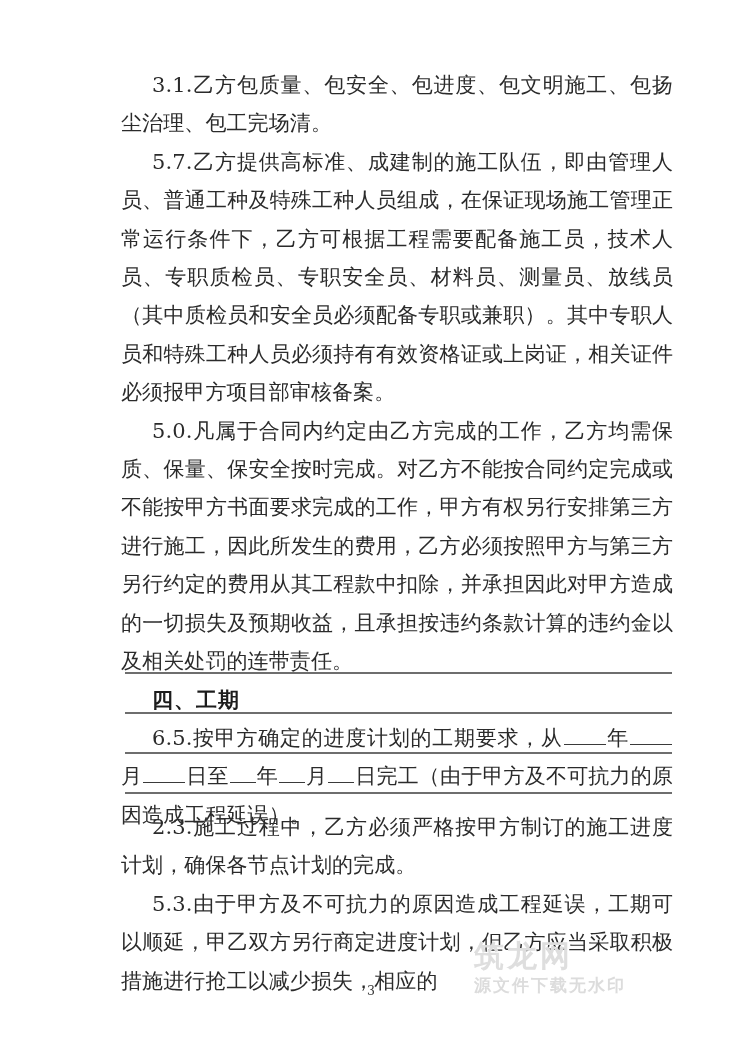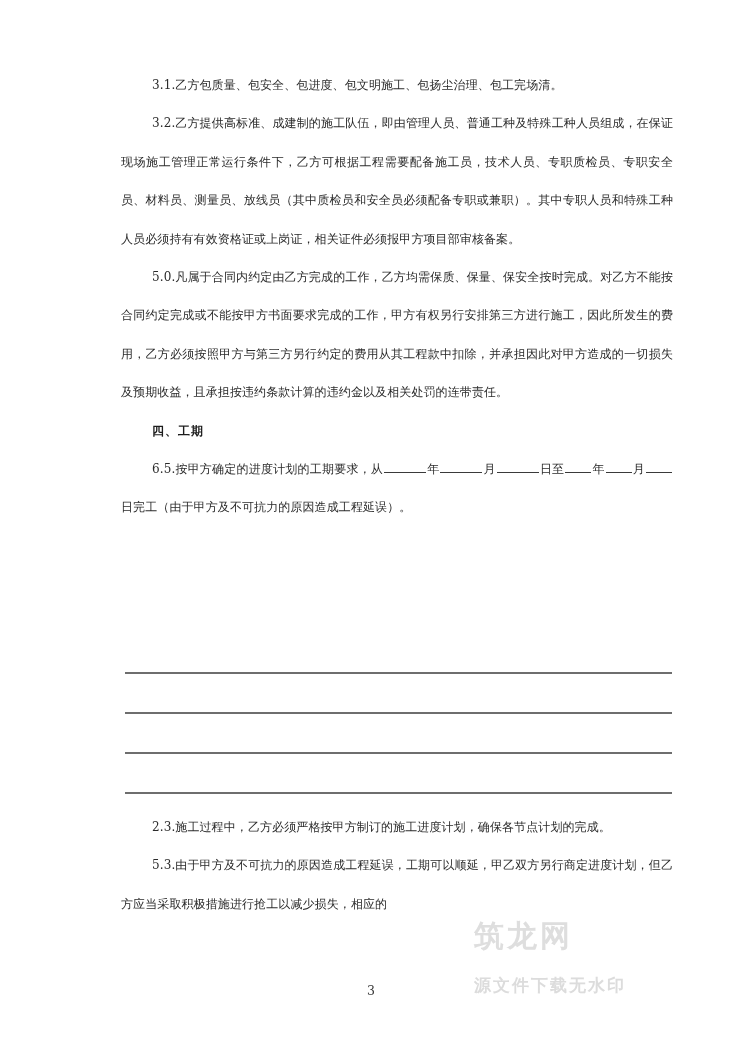--- a/index.html
+++ b/index.html
@@ -29,21 +29,21 @@
   .doc-body {
     position: absolute;
     left: 121px;
     top: 66px;
     width: 552px;
   }
 
   .para {
     margin: 0 0 0 0;
     padding: 0;
-    font-size: 12px;
+    font-size: 21px;
     line-height: 38.4px;
     color: #2b2b2b;
     text-align: justify;
     text-align-last: left;
     text-indent: 31px;
     letter-spacing: 0.1px;
     word-break: break-all;
     position: relative;
   }
 
@@ -107,21 +107,21 @@
     line-height: 34px;
     white-space: nowrap;
   }
   .watermark-sub {
     font-family: "DejaVu Sans", "Liberation Sans", sans-serif;
     font-size: 17px;
     font-weight: bold;
     letter-spacing: 2px;
     color: #dcdcdc;
     line-height: 24px;
-    margin-top: 20px;
+    margin-top: 0;
     white-space: nowrap;
   }
 
   
   .page-number {
     position: absolute;
     left: 0;
     top: 983px;
     width: 742px;
     text-align: center;
@@ -132,21 +132,21 @@
 </style>
 </head>
 <body>
 
 <div class="page">
 
   <div class="doc-body">
 
     <p class="para">3.1.乙方包质量、包安全、包进度、包文明施工、包扬尘治理、包工完场清。</p>
 
-    <p class="para">3.2.乙方提供高标准、成建制的施工队伍，即由管理人员、普通工种及特殊工种人员组成，在保证现场施工管理正常运行条件下，乙方可根据工程需要配备施工员，技术人员、专职质检员、专职安全员、材料员、测量员、放线员（其中质检员和安全员必须配备专职或兼职）。其中专职人员和特殊工种人员必须持有有效资格证或上岗证，相关证件必须报甲方项目部审核备案。</p>
+    <p class="para">5.7.乙方提供高标准、成建制的施工队伍，即由管理人员、普通工种及特殊工种人员组成，在保证现场施工管理正常运行条件下，乙方可根据工程需要配备施工员，技术人员、专职质检员、专职安全员、材料员、测量员、放线员（其中质检员和安全员必须配备专职或兼职）。其中专职人员和特殊工种人员必须持有有效资格证或上岗证，相关证件必须报甲方项目部审核备案。</p>
 
     <p class="para">5.0.凡属于合同内约定由乙方完成的工作，乙方均需保质、保量、保安全按时完成。对乙方不能按合同约定完成或不能按甲方书面要求完成的工作，甲方有权另行安排第三方进行施工，因此所发生的费用，乙方必须按照甲方与第三方另行约定的费用从其工程款中扣除，并承担因此对甲方造成的一切损失及预期收益，且承担按违约条款计算的违约金以及相关处罚的连带责任。</p>
 
     <p class="para sec-head">四、工期</p>
 
     <p class="para"><span>6.5.按甲方确定的进度计划的工期要求，从</span><span class="blank w-lg"></span><span>年</span><span class="blank w-lg"></span><span>月</span><span class="blank w-lg"></span><span>日至</span><span class="blank w-sm"></span><span>年</span><span class="blank w-sm"></span><span>月</span><span class="blank w-sm"></span><span>日完工（由于甲方及不可抗力的原因造成工程延误）。</span></p>
   </div>
 
   <div class="ruled-block">
     <div class="ruled-line"></div>

